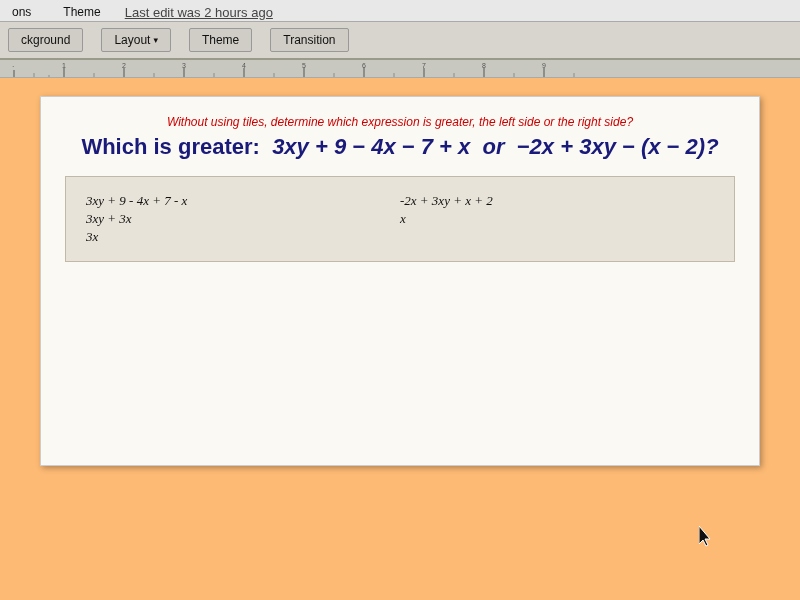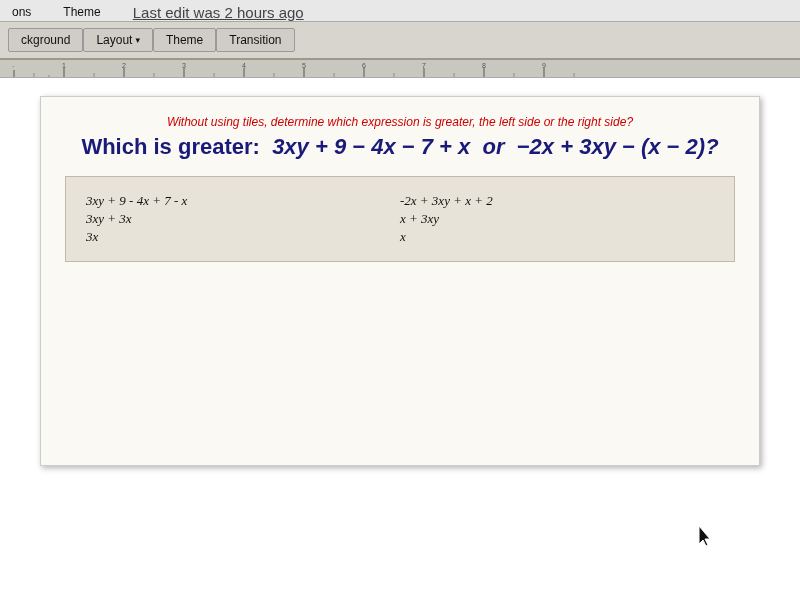--- a/index.html
+++ b/index.html
@@ -30,35 +30,34 @@
       padding-left: 4px;
       font-size: 12px;
       color: #111;
     }
     .menu-item {
       padding: 2px 8px;
       cursor: pointer;
       white-space: nowrap;
     }
     .last-edit {
-      font-size: 15px;
+      font-size: 13px;
       color: #444;
-      margin-left: 8px;
       text-decoration: underline;
     }
 
     
     .toolbar {
       background: #d8d5ce;
       border-bottom: 2px solid #9a9a8a;
       display: flex;
       align-items: center;
       height: 38px;
       padding: 0 8px;
-      gap: 0;
+      gap: 18px;
     }
     .toolbar-btn {
       padding: 4px 12px;
       background: #d0cdc6;
       border: 1px solid #999;
       border-radius: 2px;
       font-size: 12px;
       cursor: pointer;
       color: #111;
       display: flex;
@@ -75,21 +74,21 @@
       height: 18px;
       border-bottom: 1px solid #aaa;
       display: flex;
       align-items: center;
       padding: 0 4px;
       overflow: hidden;
     }
 
     
     .content-area {
-      background: #ffffff;
+      background: #fdba74;
       width: 100%;
       height: calc(600px - 22px - 38px - 18px);
       display: flex;
       justify-content: center;
       align-items: flex-start;
       padding: 18px;
     }
 
     
     .slide {
@@ -239,21 +238,20 @@
     </div>
 
     <div class="work-box">
       <div class="work-col">
         <div class="work-row">3xy + 9 - 4x + 7 - x</div>
         <div class="work-row">3xy + 3x</div>
         <div class="work-row">3x</div>
       </div>
       <div class="work-col">
         <div class="work-row">-2x + 3xy + x + 2</div>
-        <div class="work-row">x + 3xy</div>
         <div class="work-row">x</div>
       </div>
     </div>
   </div>
 
   <svg style="position:absolute; bottom:52px; right:85px; width:16px; height:22px;" viewBox="0 0 16 22">
     <polygon points="0,0 0,18 4,14 7,20 9,19 6,13 11,13" fill="#111" stroke="#fff" stroke-width="1"></polygon>
   </svg>
 </div>
 

